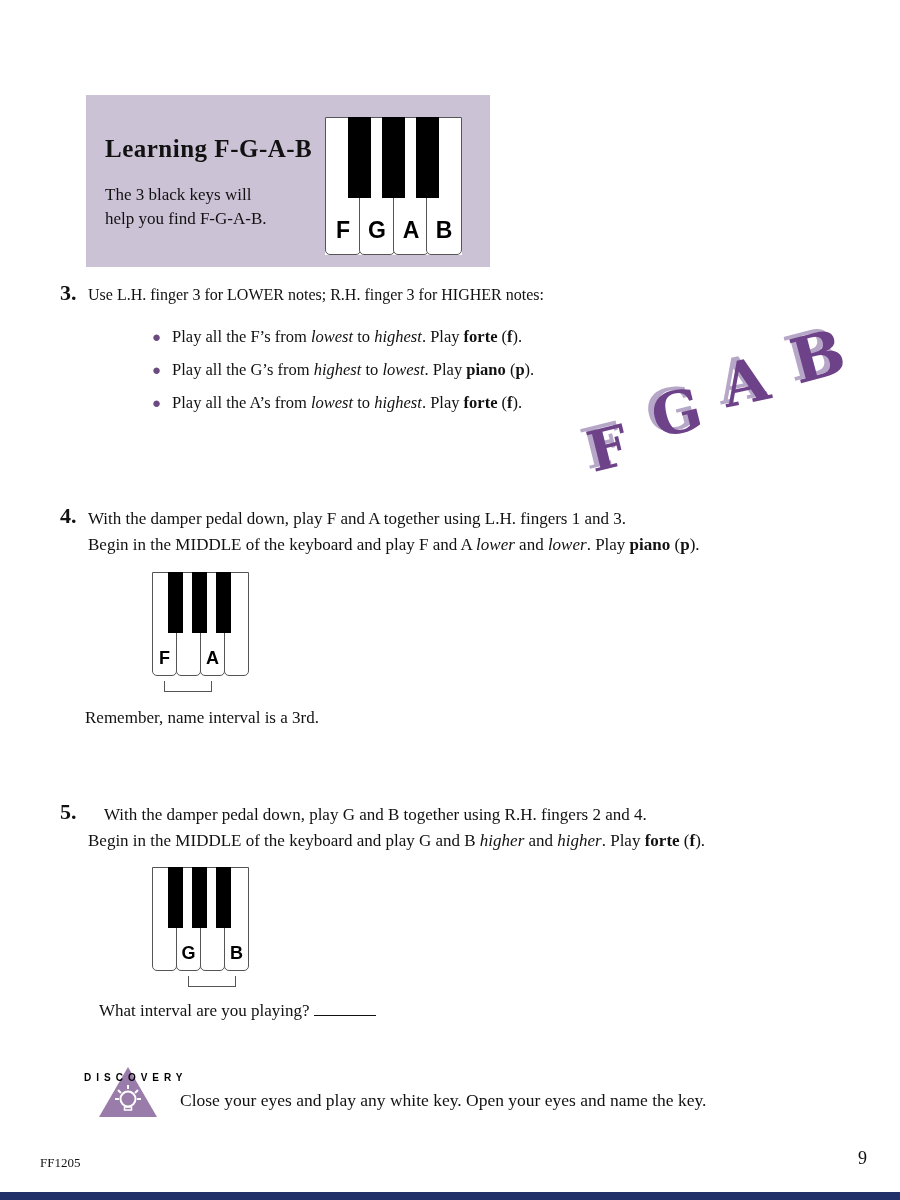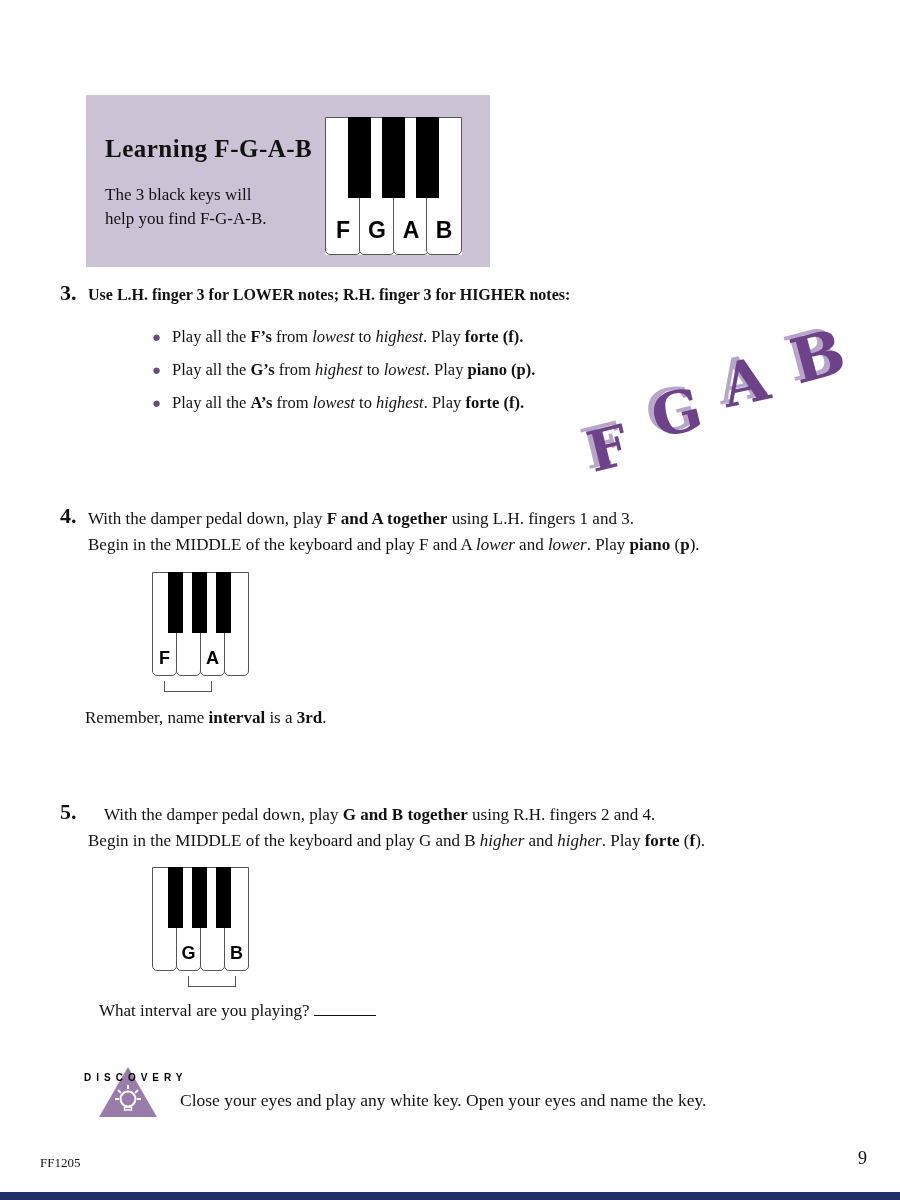--- a/index.html
+++ b/index.html
@@ -29,21 +29,21 @@
   .kbd-sm { width:97px; height:104px; }
   .kbd-sm .wk { width:25px; height:104px; }
   .kbd-sm .bk { width:15px; height:61px; }
   .kbd-sm .klabel { bottom:6px; font-size:18px; }
 
   .bracket { position:absolute; height:11px; border:1px solid #555; border-top:none; box-sizing:border-box; }
 
   
   .inum { position:absolute; font-size:22px; font-weight:bold; }
   .itext { position:absolute; font-size:16.5px; }
-  .b  { font-weight:bold; }
+  .b  { font-weight:normal; }
   .i  { font-style:italic; }
   .bi { font-weight:bold; }
 
   .bullet { position:absolute; left:152px; font-size:16.5px; white-space:nowrap; }
   .dot { color:#6b4a80; margin-right:11px; font-size:15px; }
 
   
   .art span { position:absolute; font-family:"DejaVu Serif", serif; font-weight:bold;
               color:#6d4288; text-shadow:-5px -4px 0 #b6a6c7; line-height:1; }
   .art .l0 { left:588px; top:420px; font-size:56px; transform:rotate(-14deg); }

